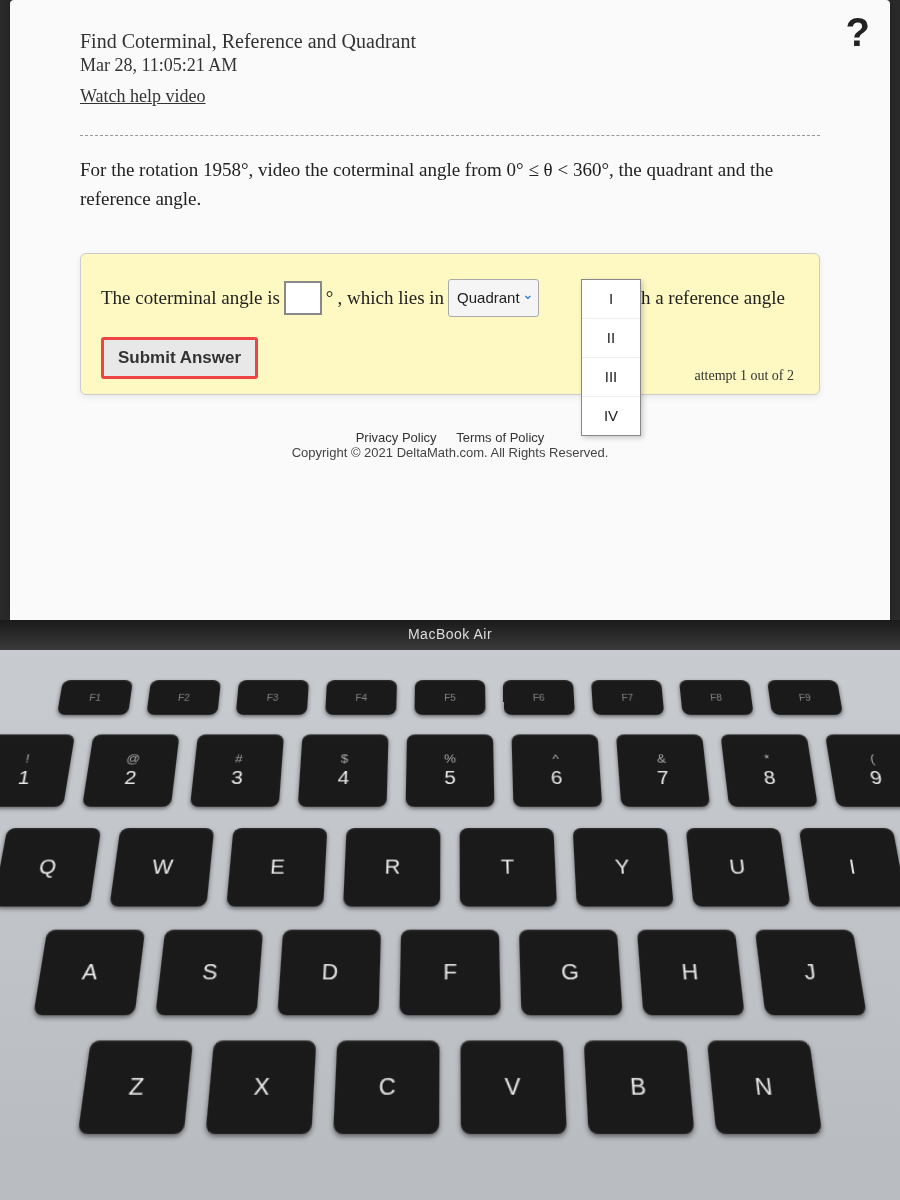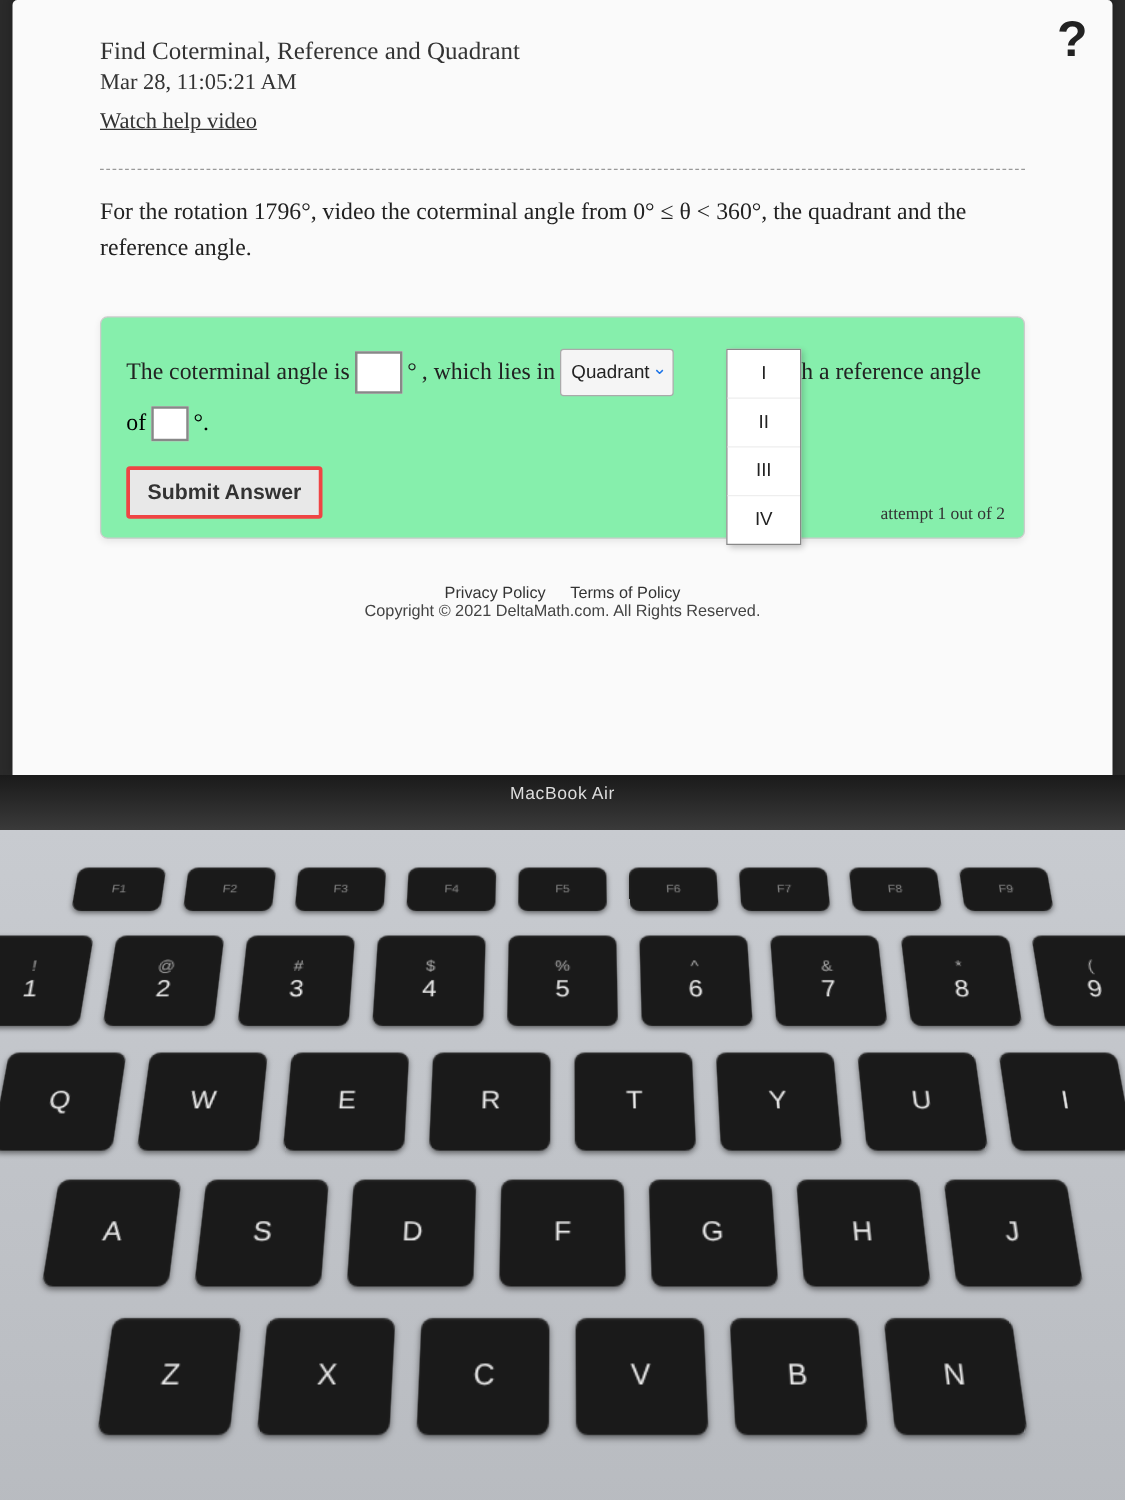--- a/index.html
+++ b/index.html
@@ -61,21 +61,21 @@
       right: 20px;
       font-size: 40px;
       font-weight: bold;
       font-family: Arial, sans-serif;
       color: #222;
     }
     .answer-box {
       border: 1px solid #ccc;
       border-radius: 6px;
       padding: 25px 20px 15px 20px;
-      background: #86efac;
+      background: #fef9c3;
       position: relative;
       box-shadow: 0 2px 6px rgba(0,0,0,0.08);
     }
     .answer-line {
       font-size: 19px;
       color: #222;
       line-height: 2;
       display: flex;
       flex-wrap: wrap;
       align-items: center;
@@ -141,39 +141,39 @@
       font-size: 17px;
       font-family: Arial, sans-serif;
       font-weight: bold;
       color: #333;
       border-radius: 3px;
       cursor: pointer;
     }
     .attempt {
       position: absolute;
       bottom: 10px;
-      right: 15px;
+      right: 25px;
       font-size: 14px;
       color: #333;
     }
     .footer {
       text-align: center;
       font-family: Arial, sans-serif;
       font-size: 13px;
       color: #444;
       margin-top: 35px;
     }
     .footer a {
       color: #333;
       text-decoration: none;
       margin: 0 8px;
     }
     .hinge {
       width: 900px;
-      height: 44px;
+      height: 30px;
       background: linear-gradient(#1a1a1a, #3a3a3a);
       position: relative;
     }
     .macbook-label {
       position: absolute;
       width: 100%;
       text-align: center;
       color: #ddd;
       font-family: Arial, sans-serif;
       font-size: 14px;
@@ -231,44 +231,39 @@
 <body>
 
 <div class="screen">
   <div class="help-icon">?</div>
   <div class="content">
     <div class="title-line">Find Coterminal, Reference and Quadrant</div>
     <div class="date-line">Mar 28, 11:05:21 AM</div>
     <a class="video-link">Watch help video</a>
     <hr class="hr">
     <div class="question">
-      <span>For the rotation </span><span>1796°</span><span>, video the coterminal angle from </span><span>0° ≤ θ &lt; 360°</span><span>, the quadrant and the reference angle.</span>
+      <span>For the rotation </span><span>1958°</span><span>, video the coterminal angle from </span><span>0° ≤ θ &lt; 360°</span><span>, the quadrant and the reference angle.</span>
     </div>
 
     <div class="answer-box">
       <div class="answer-line" style="position:relative;">
         <span>The coterminal angle is</span>
         <input class="num-input" style="">
         <span>°</span>
         <span>, which lies in</span>
         <span class="quadrant-select">Quadrant</span>
         <span style="width:70px; display:inline-block;"></span>
         <span>with a reference angle</span>
 
         <div class="dropdown-list">
           <div class="dropdown-item">I</div>
           <div class="dropdown-item">II</div>
           <div class="dropdown-item">III</div>
           <div class="dropdown-item">IV</div>
         </div>
-      </div>
-      <div class="of-line">
-        <span>of</span>
-        <input class="num-input small" style="">
-        <span>°.</span>
       </div>
 
       <button class="submit-btn">Submit Answer</button>
       <div class="attempt">attempt 1 out of 2</div>
     </div>
 
     <div class="footer">
       <div>
         <a>Privacy Policy</a>
         <a>Terms of Policy</a>

